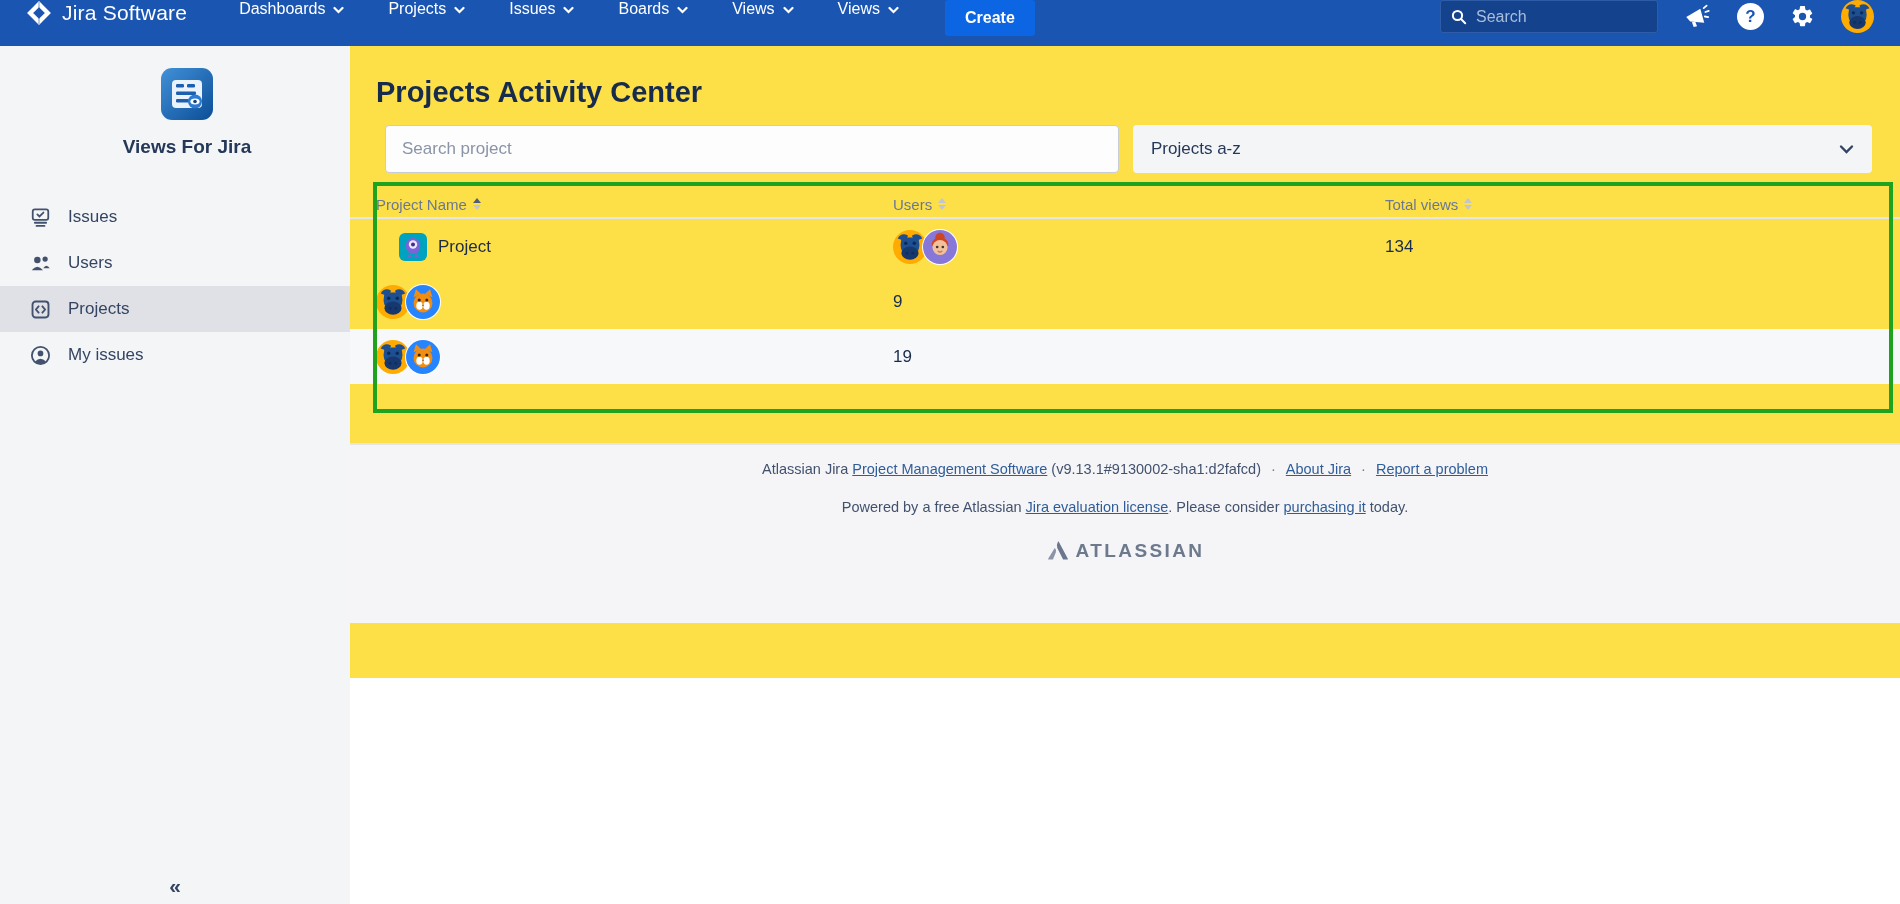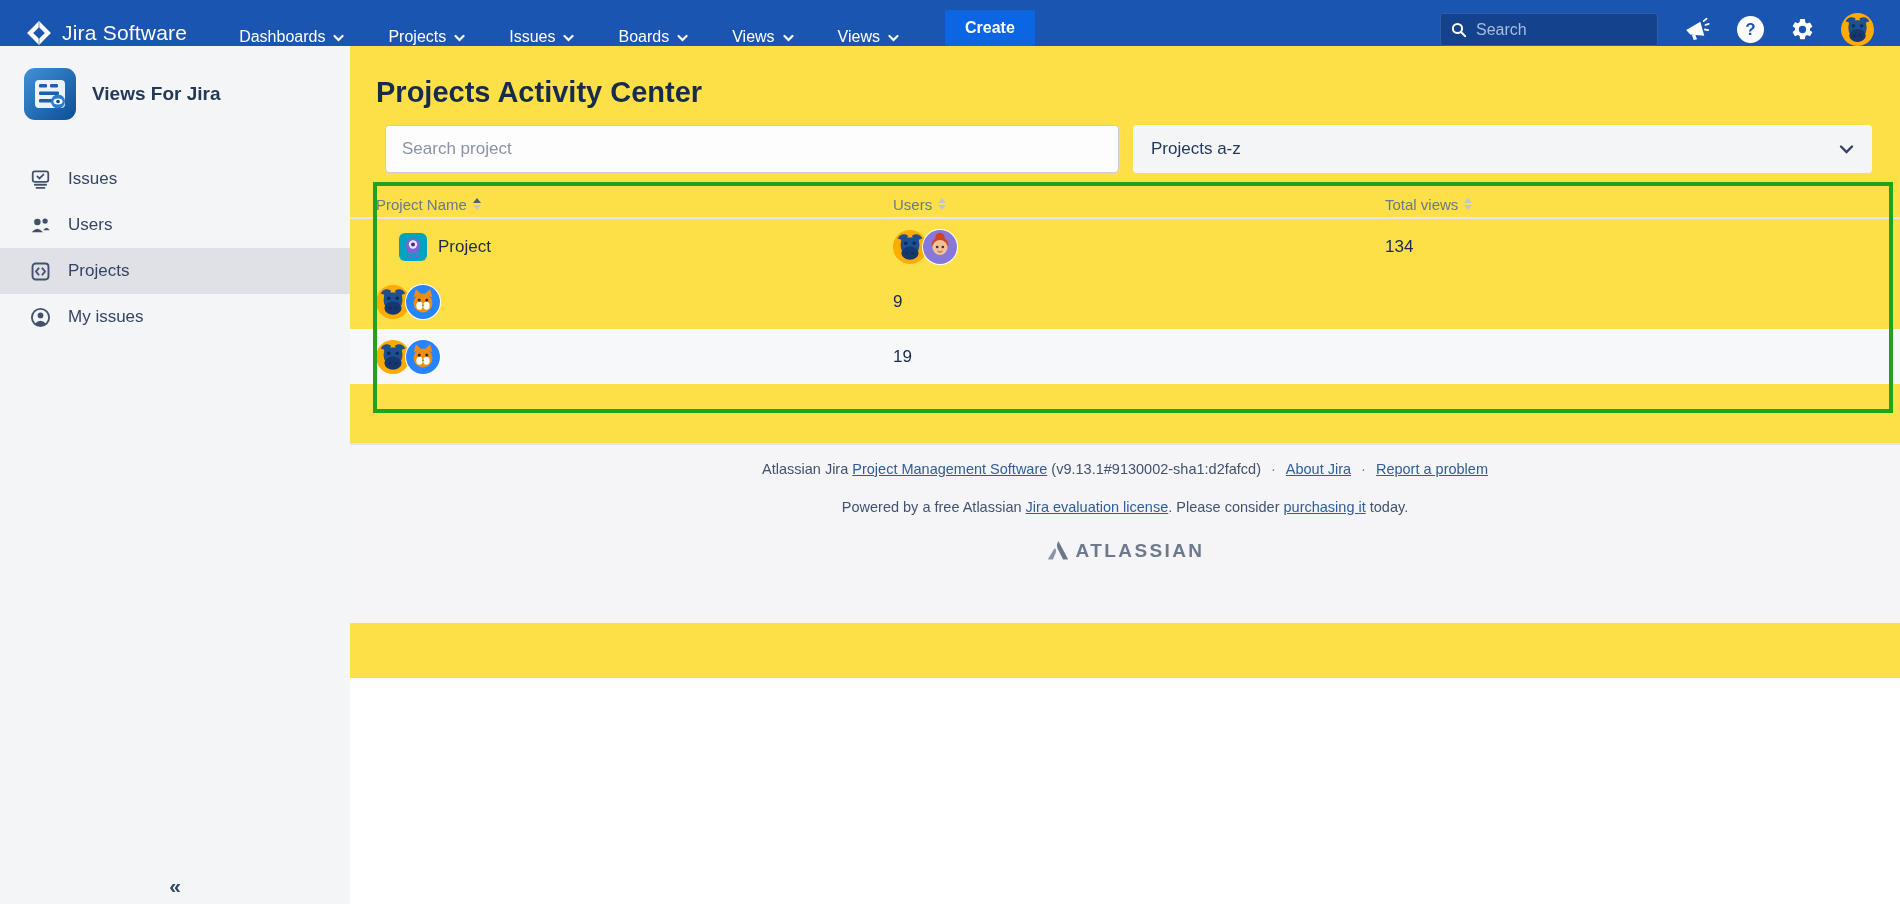--- a/index.html
+++ b/index.html
@@ -1,21 +1,21 @@
 <!DOCTYPE html>
 <html><head>
 <meta charset="utf-8">
 <style>
   * { margin:0; padding:0; box-sizing:border-box; }
   html,body { width:1900px; height:904px; overflow:hidden;
     font-family:"Liberation Sans", sans-serif; background:#fff; }
 
   
   .navbar { position:absolute; left:0; top:0; width:1900px; height:46px;
-    background:#1b55b2; display:flex; align-items:flex-end; padding:0 26px; z-index:30; }
+    background:#1b55b2; display:flex; align-items:flex-start; padding:0 26px; z-index:30; }
   .brand { display:flex; align-items:center; gap:10px; color:#fff; }
   .brand-name { font-size:21px; font-weight:500; letter-spacing:.2px; }
   .nav-items { display:flex; align-items:center; gap:44px; margin-left:52px; }
   .nav-item { display:flex; align-items:center; gap:8px; color:#fff;
     font-size:16px; font-weight:500; cursor:pointer; white-space:nowrap; }
   .chev { display:inline-block; }
   .create-btn { margin-left:46px; background:#0c66e4; color:#fff; border:none;
     font-family:inherit; font-size:16px; font-weight:600; padding:9px 20px;
     border-radius:3px; cursor:pointer; }
   .nav-right { margin-left:auto; display:flex; align-items:center; gap:26px; }
@@ -32,21 +32,21 @@
   
   .avatar { border-radius:50%; display:inline-flex; overflow:hidden; flex:none; }
   .av-amber  { background:#ffab00; }
   .av-purple { background:#8777d9; }
   .av-blue   { background:#2684ff; }
   .nav-avatar { width:33px; height:33px; cursor:pointer; }
 
   
   .sidebar { position:absolute; left:0; top:46px; width:350px; height:858px;
     background:#f4f5f7; }
-  .app-row { display:flex; align-items:center; gap:16px; padding:22px 0 0 24px; }
+  .app-row { display:flex; align-items:center; gap:16px; padding:22px 0 0 24px;flex-direction:column; }
   .app-icon { width:52px; height:52px; border-radius:10px; flex:none; }
   .app-name { font-size:19px; font-weight:700; color:#253858; }
   .menu { margin-top:36px; }
   .menu-item { height:46px; display:flex; align-items:center; gap:17px;
     padding-left:30px; font-size:17px; color:#344563; cursor:pointer; }
   .menu-item.selected { background:#dfe1e6; }
   .menu-item svg { flex:none; }
   .collapse-btn { position:absolute; bottom:6px; left:0; width:100%;
     text-align:center; font-size:21px; font-weight:700; color:#344563; cursor:pointer; }
 

